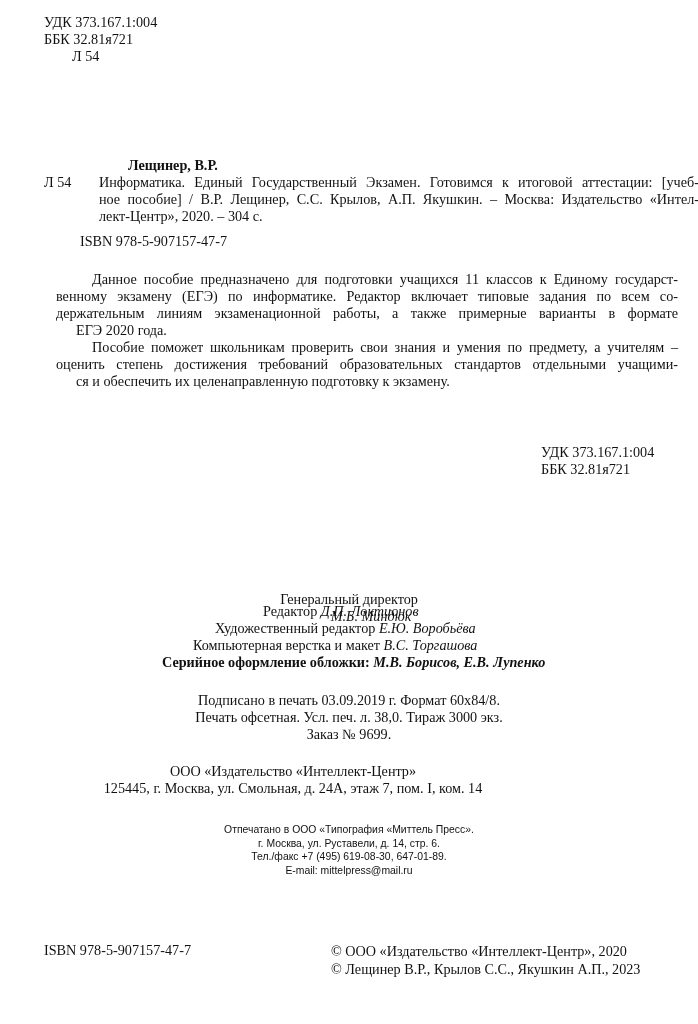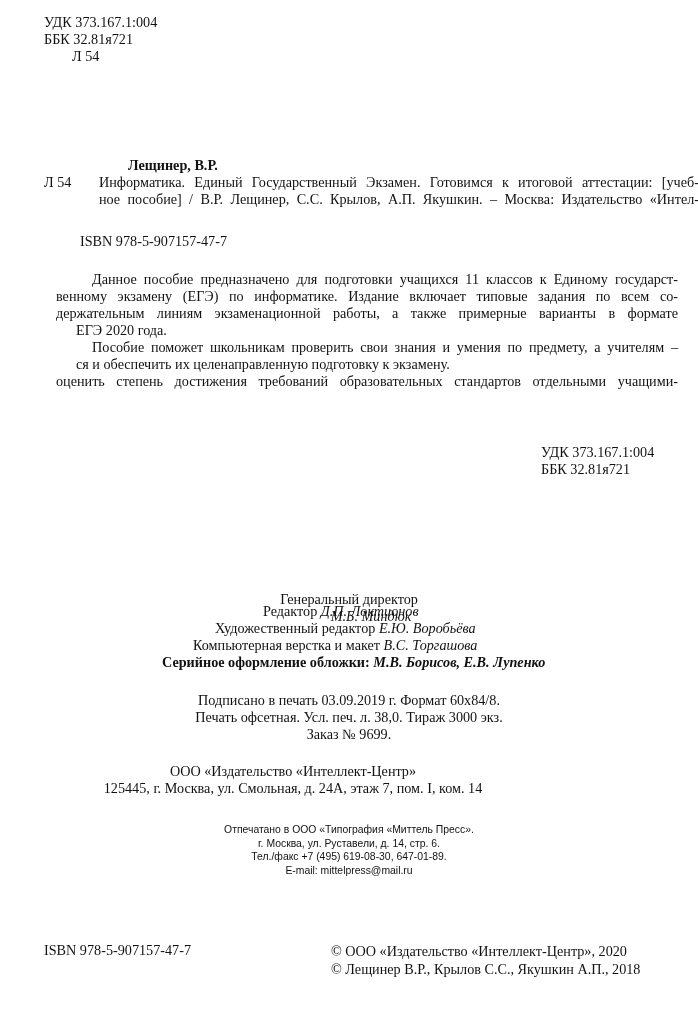--- a/index.html
+++ b/index.html
@@ -60,32 +60,33 @@
   <div>УДК 373.167.1:004</div>
   <div>ББК 32.81я721</div>
   <div class="l54">Л 54</div>
 </div>
 
 <div id="author" class="abs b">Лещинер, В.Р.</div>
 <div id="l54-side" class="abs">Л 54</div>
 <div id="biblio" class="abs">
   <span class="line">Информатика. Единый Государственный Экзамен. Готовимся к итоговой аттестации: [учеб-</span>
   <span class="line">ное пособие] / В.Р. Лещинер, С.С. Крылов, А.П. Якушкин. – Москва: Издательство «Интел-</span>
+  <span class="line last">лект-Центр», 2020. – 304 с.</span>
 </div>
 
 <div id="isbn-top" class="abs">ISBN 978-5-907157-47-7</div>
 
 <div id="annotation" class="abs">
   <span class="line indent">Данное пособие предназначено для подготовки учащихся 11 классов к Единому государст-</span>
-  <span class="line">венному экзамену (ЕГЭ) по информатике. Издание включает типовые задания по всем со-</span>
+  <span class="line">венному экзамену (ЕГЭ) по информатике. Редактор включает типовые задания по всем со-</span>
   <span class="line">держательным линиям экзаменационной работы, а также примерные варианты в формате</span>
   <span class="line last">ЕГЭ 2020 года.</span>
   <span class="line indent">Пособие поможет школьникам проверить свои знания и умения по предмету, а учителям –</span>
+  <span class="line">оценить степень достижения требований образовательных стандартов отдельными учащими-</span>
   <span class="line last">ся и обеспечить их целенаправленную подготовку к экзамену.</span>
-  <span class="line">оценить степень достижения требований образовательных стандартов отдельными учащими-</span>
 </div>
 
 <div id="codes-right" class="abs">
   <div>УДК 373.167.1:004</div>
   <div>ББК 32.81я721</div>
 </div>
 
 <div id="director" class="abs">
   <div>Генеральный директор</div>
   <div class="i name">М.Б. Миндюк</div>
@@ -124,14 +125,14 @@
 <div id="printer" class="abs sans">
   <span class="row">Отпечатано в ООО «Типография «Миттель Пресс».</span>
   <span class="row">г. Москва, ул. Руставели, д. 14, стр. 6.</span>
   <span class="row">Тел./факс +7 (495) 619-08-30, 647-01-89.</span>
   <span class="row">E-mail: mittelpress@mail.ru</span>
 </div>
 
 <div id="isbn-bottom" class="abs">ISBN 978-5-907157-47-7</div>
 <div id="copyrights" class="abs">
   <span class="row">© ООО «Издательство «Интеллект-Центр», 2020</span>
-  <span class="row">© Лещинер В.Р., Крылов С.С., Якушкин А.П., 2018</span>
+  <span class="row">© Лещинер В.Р., Крылов С.С., Якушкин А.П., 2023</span>
 </div>
 
 </body></html>

